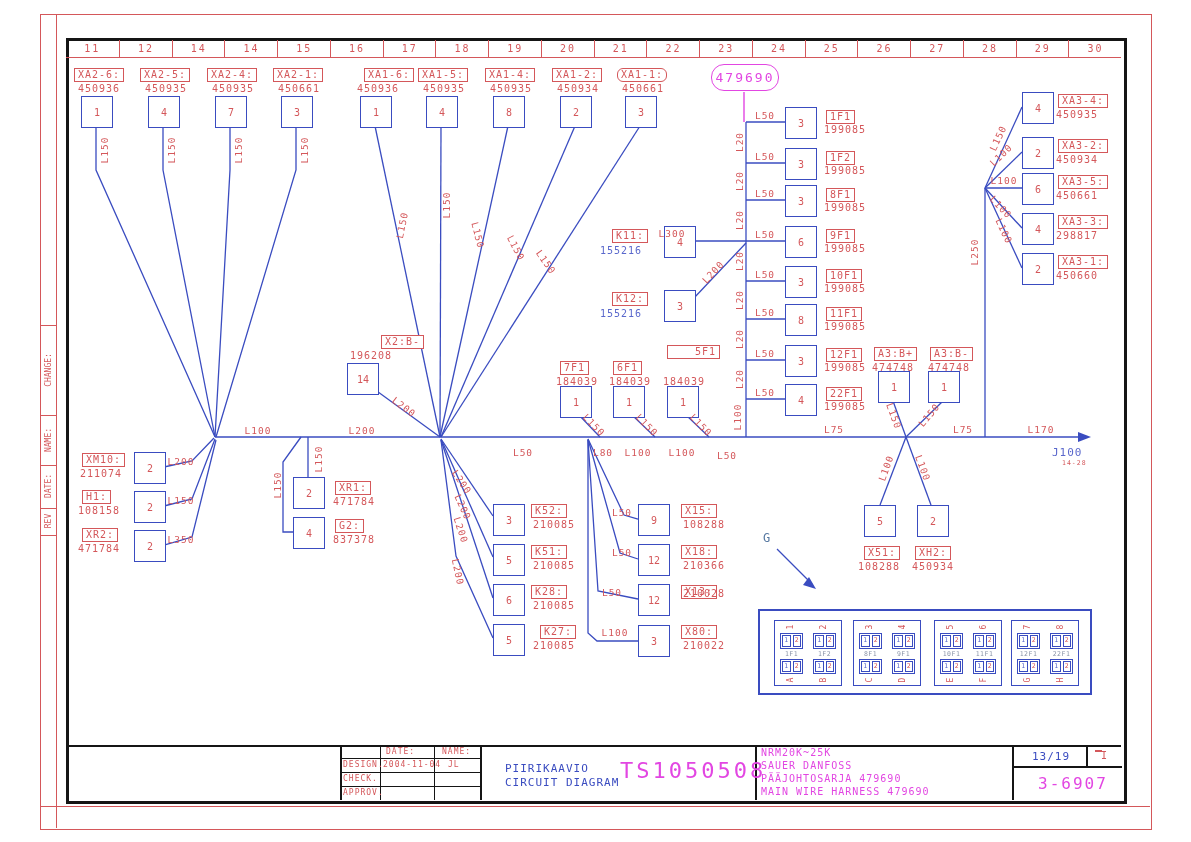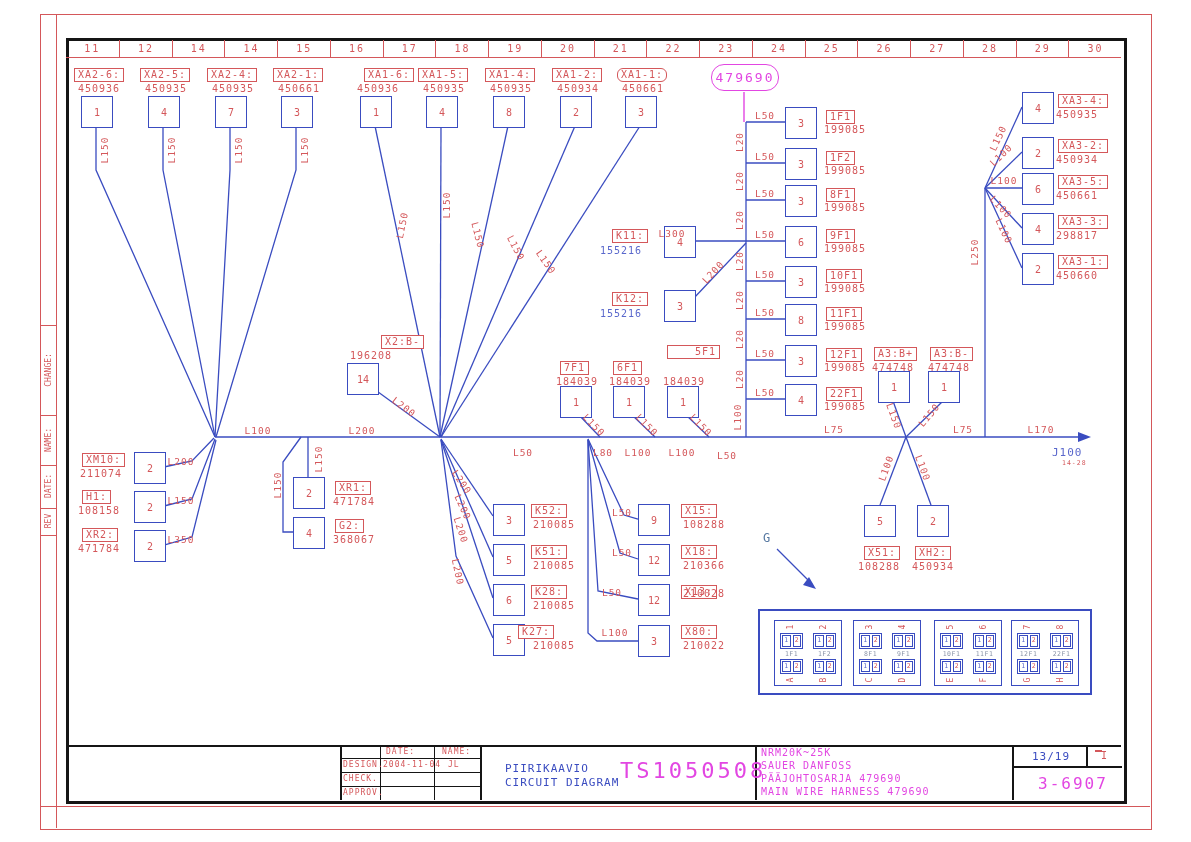--- a/index.html
+++ b/index.html
@@ -250,32 +250,32 @@
       <div class="clabel" style="left: 82px; top: 490px;">H1:</div>
       <div class="cpart" style="left: 78px; top: 505px;">108158</div>
       <div class="pbox" style="left: 134px; top: 491px;">2</div>
       <div class="clabel" style="left: 82px; top: 528px;">XR2:</div>
       <div class="cpart" style="left: 78px; top: 543px;">471784</div>
       <div class="pbox" style="left: 134px; top: 530px;">2</div>
       <div class="clabel" style="left: 335px; top: 481px;">XR1:</div>
       <div class="cpart" style="left: 333px; top: 496px;">471784</div>
       <div class="pbox" style="left: 293px; top: 477px;">2</div>
       <div class="clabel" style="left: 335px; top: 519px;">G2:</div>
-      <div class="cpart" style="left: 333px; top: 534px;">368067</div>
+      <div class="cpart" style="left: 333px; top: 534px;">837378</div>
       <div class="pbox" style="left: 293px; top: 517px;">4</div>
       <div class="clabel" style="left: 531px; top: 504px;">K52:</div>
       <div class="cpart" style="left: 533px; top: 519px;">210085</div>
       <div class="pbox" style="left: 493px; top: 504px;">3</div>
       <div class="clabel" style="left: 531px; top: 545px;">K51:</div>
       <div class="cpart" style="left: 533px; top: 560px;">210085</div>
       <div class="pbox" style="left: 493px; top: 544px;">5</div>
       <div class="clabel" style="left: 531px; top: 585px;">K28:</div>
       <div class="cpart" style="left: 533px; top: 600px;">210085</div>
       <div class="pbox" style="left: 493px; top: 584px;">6</div>
-      <div class="clabel" style="left: 518px; top: 625px;">K27:</div>
+      <div class="clabel" style="left: 540px; top: 625px;">K27:</div>
       <div class="cpart" style="left: 533px; top: 640px;">210085</div>
       <div class="pbox" style="left: 493px; top: 624px;">5</div>
       <div class="clabel" style="left: 681px; top: 504px;">X15:</div>
       <div class="cpart" style="left: 683px; top: 519px;">108288</div>
       <div class="pbox" style="left: 638px; top: 504px;">9</div>
       <div class="clabel" style="left: 681px; top: 545px;">X18:</div>
       <div class="cpart" style="left: 683px; top: 560px;">210366</div>
       <div class="pbox" style="left: 638px; top: 544px;">12</div>
       <div class="clabel" style="left: 681px; top: 585px;">X13:</div>
       <div class="cpart" style="left: 683px; top: 588px;">210028</div>

